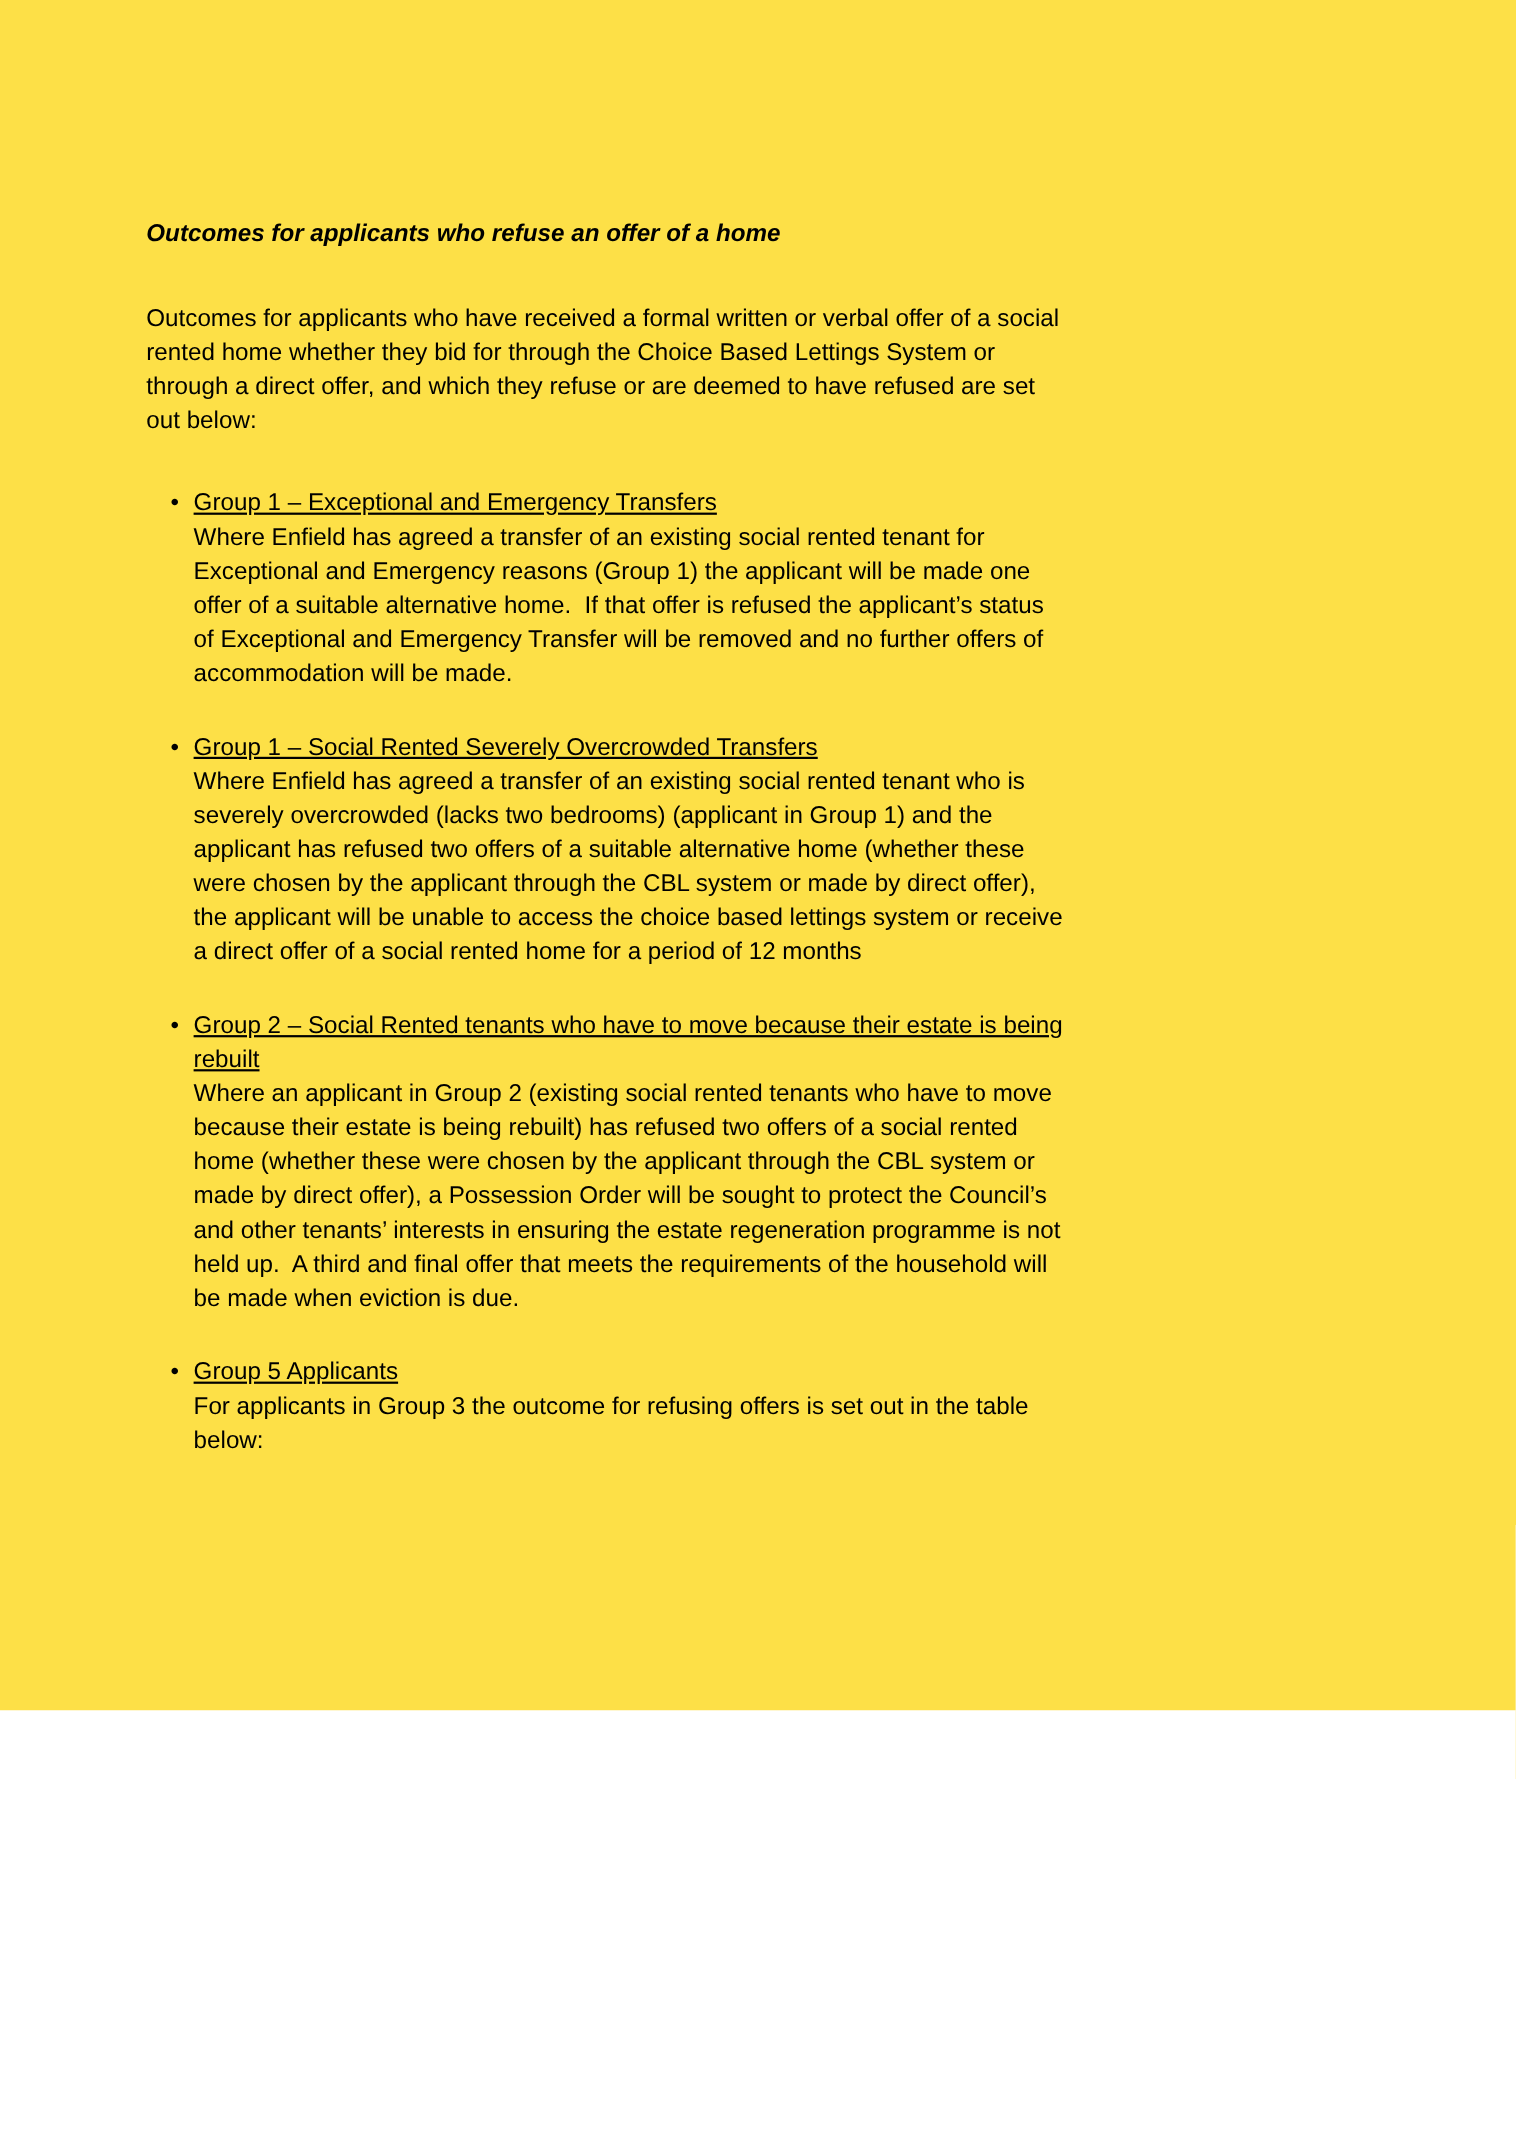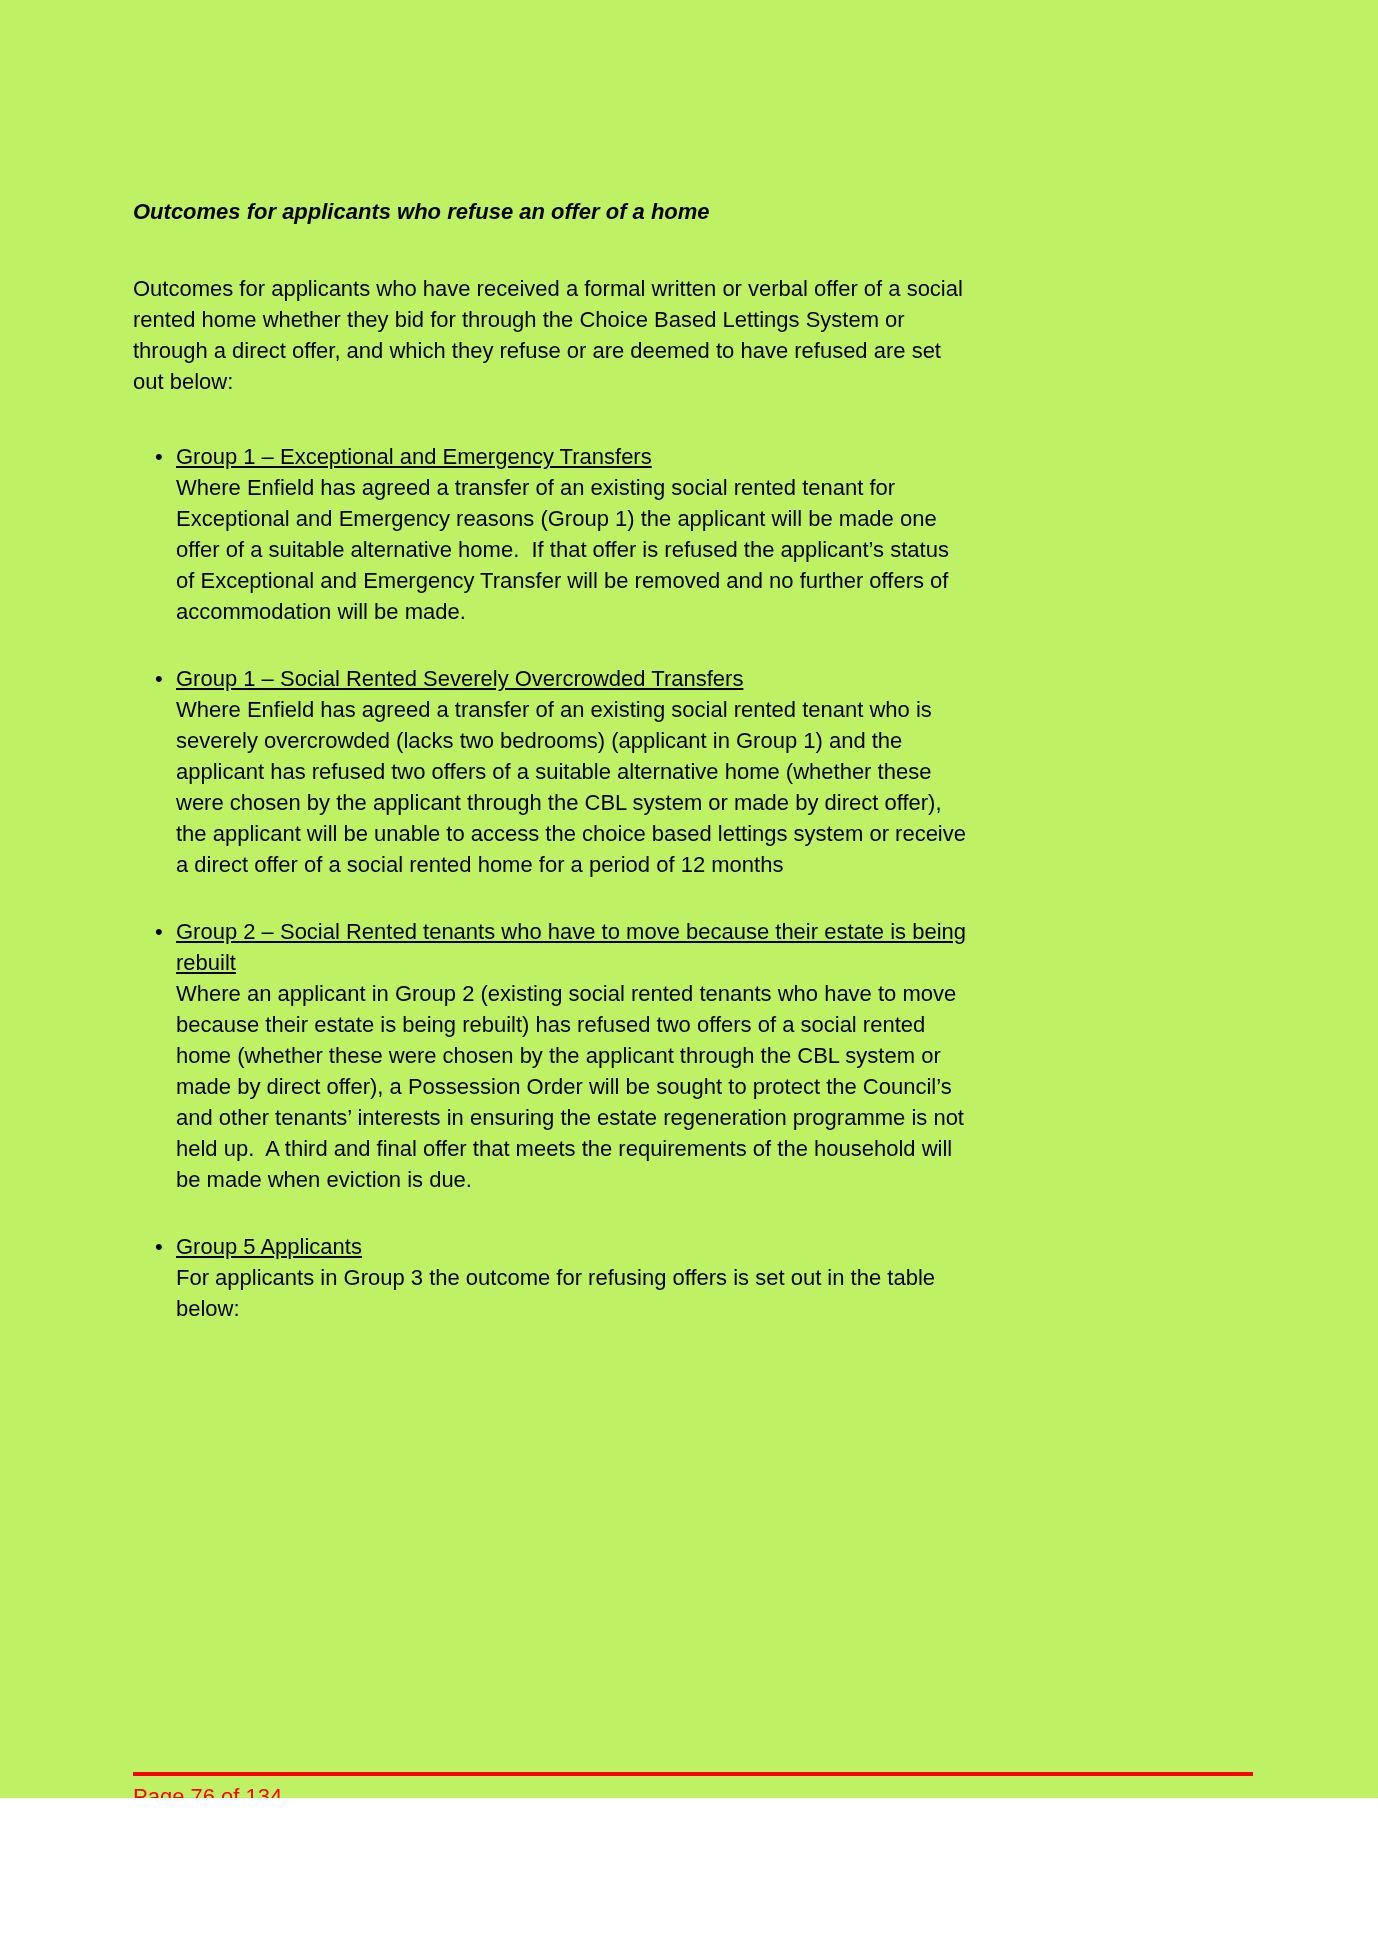--- a/index.html
+++ b/index.html
@@ -3,22 +3,22 @@
 <meta charset="utf-8">
 <style>
   html, body {
     margin: 0;
     padding: 0;
     background: #ffffff;
   }
   .page {
     position: relative;
     width: 1378px;
-    height: 1798px;
-    background: #bef264;
+    height: 1555px;
+    background: #fde047;
     font-family: "Liberation Sans", "DejaVu Sans", sans-serif;
     font-size: 22px;
     line-height: 31px;
     color: #000000;
     overflow: hidden;
   }
   .content {
     position: absolute;
     left: 133px;
     top: 196px;

